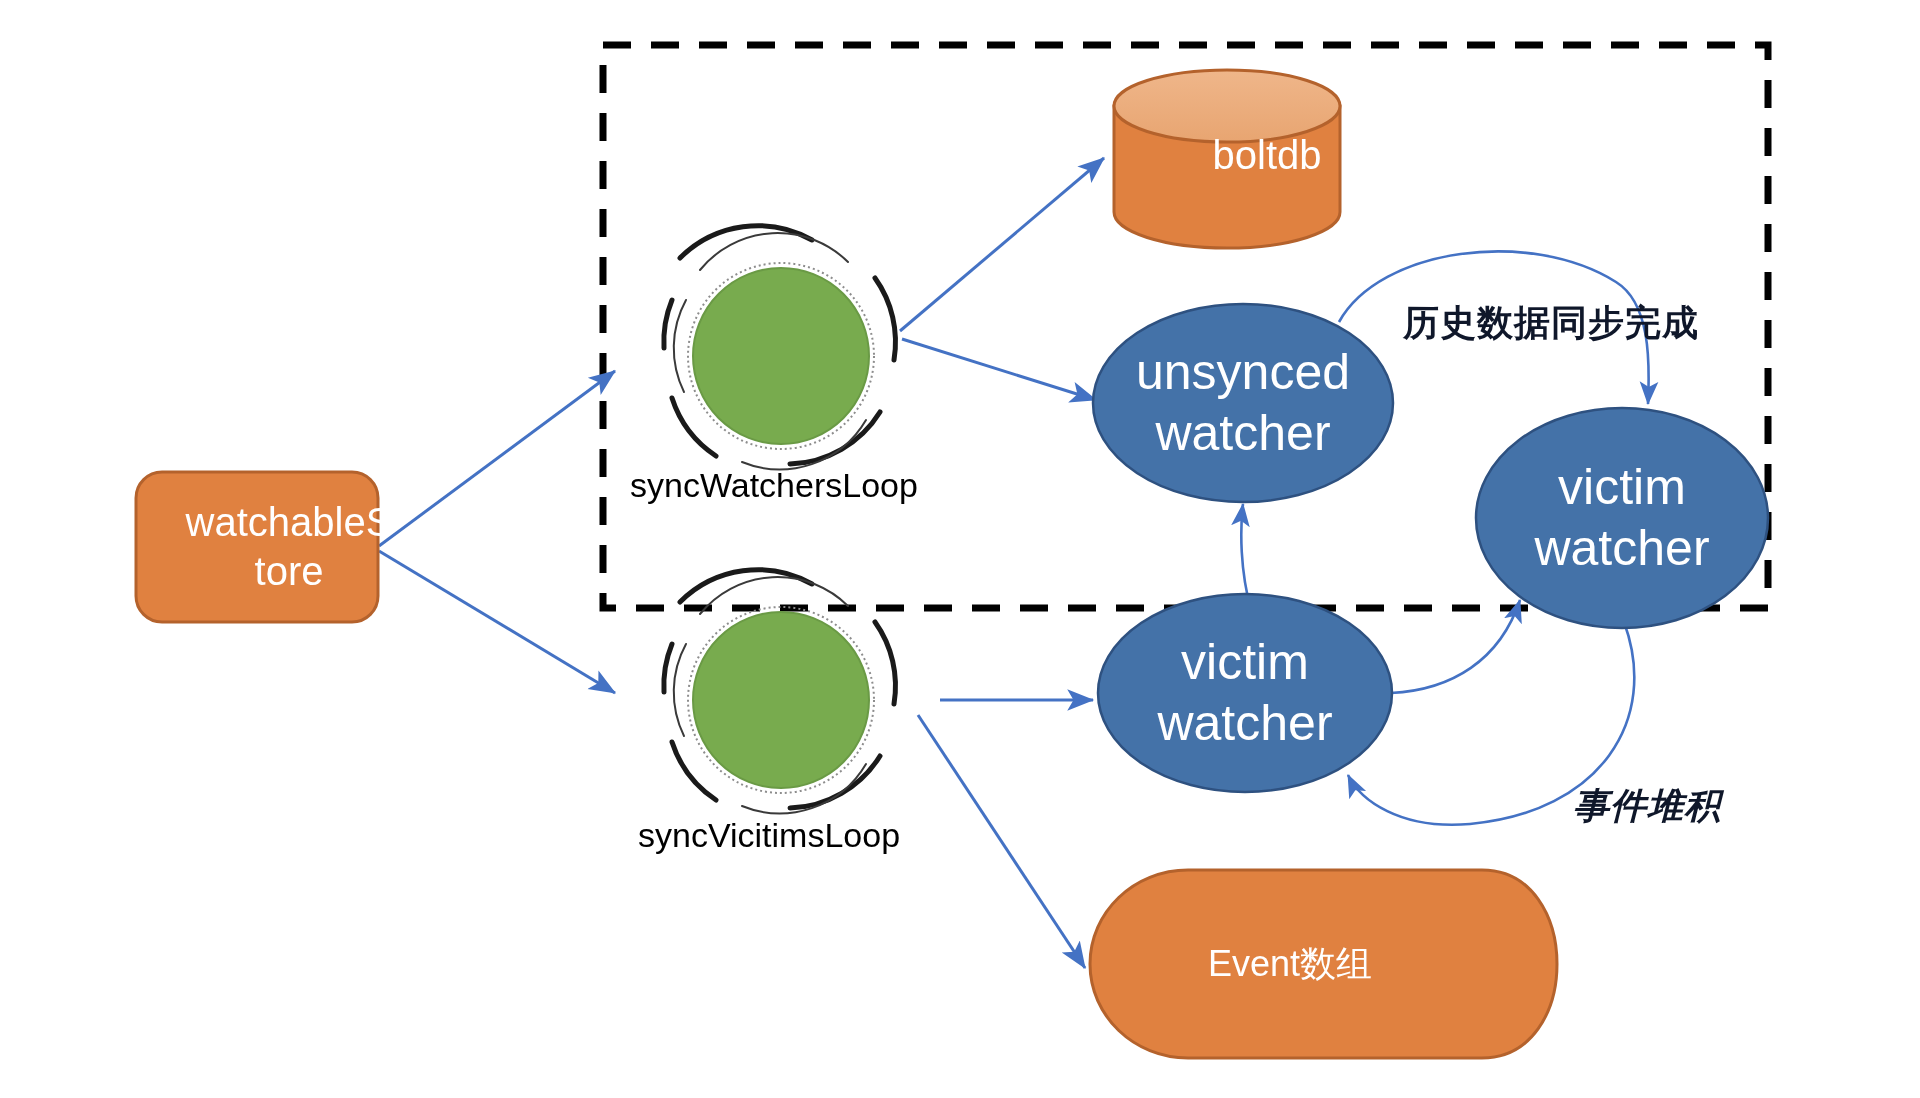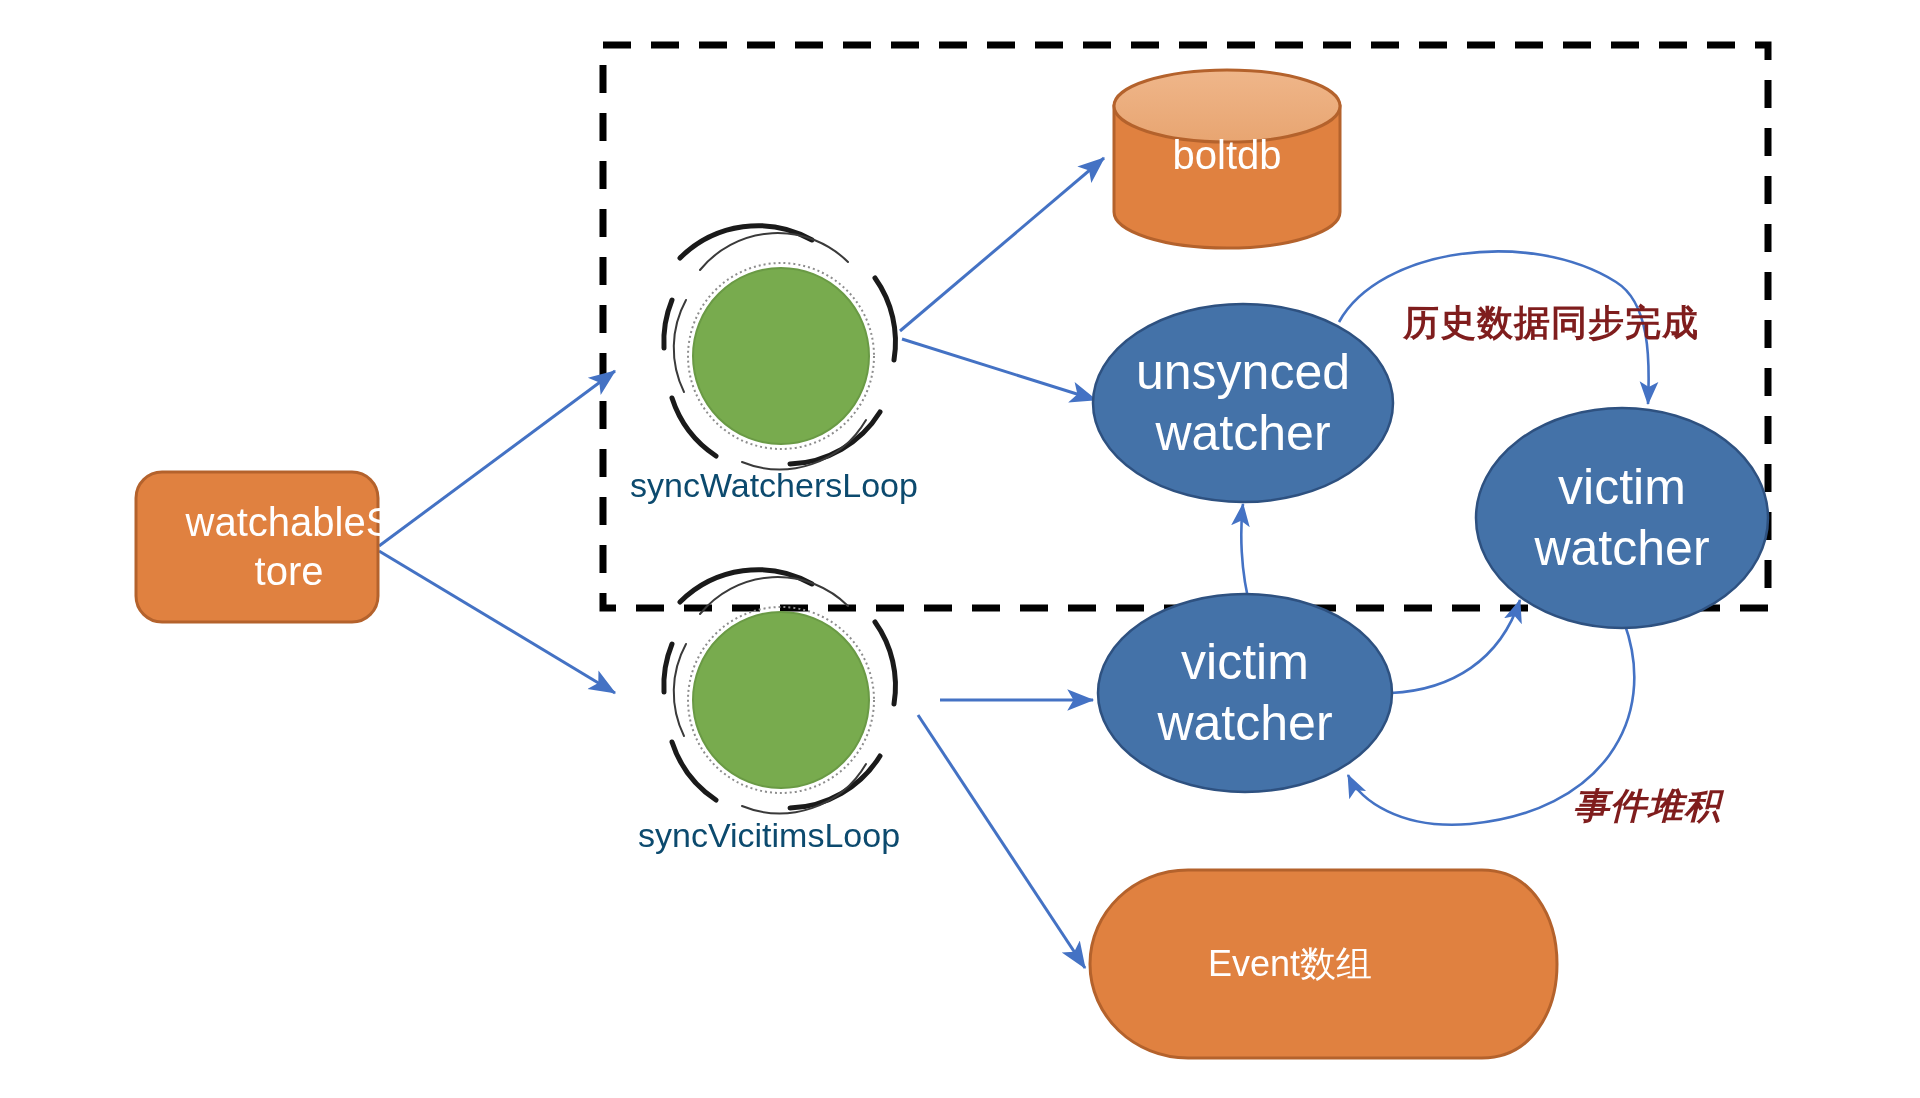--- a/index.html
+++ b/index.html
@@ -37,25 +37,25 @@
     pointer-events: none;
     white-space: pre-line;
   }
   .plain-label {
     position: absolute;
     color: #000000;
     font-weight: 400;
     white-space: nowrap;
   }
   .lbl-watchablestore { font-size: 40px; }
-  .lbl-boltdb  { font-size: 40px; }
+  .lbl-boltdb  { font-size: 40px; padding-left: 40px; }
   .lbl-ellipse { font-size: 50px; }
   .lbl-event   { font-size: 36px; }
-  .lbl-loop    { font-size: 34px; color:#0c4a6e; font-weight:400; }
-  .lbl-cn      { font-size: 36px; color:#7f1d1d; font-weight:600; letter-spacing: 1px; }
+  .lbl-loop    { font-size: 34px; color:#000000; font-weight:400; }
+  .lbl-cn      { font-size: 36px; color:#0f172a; font-weight:600; letter-spacing: 1px; }
 </style>
 </head>
 <body>
 
 <div id="canvas">
 
   <svg id="vector-layer" viewBox="0 0 1920 1098" xmlns="http://www.w3.org/2000/svg">
     <defs>
       <marker id="arrowBlue" markerWidth="11" markerHeight="11" refX="8.6" refY="4" orient="auto" markerUnits="strokeWidth">
         <path d="M0,0.4 L9,4 L0,7.6 L2.1,4 Z" fill="#4472C4"></path>

